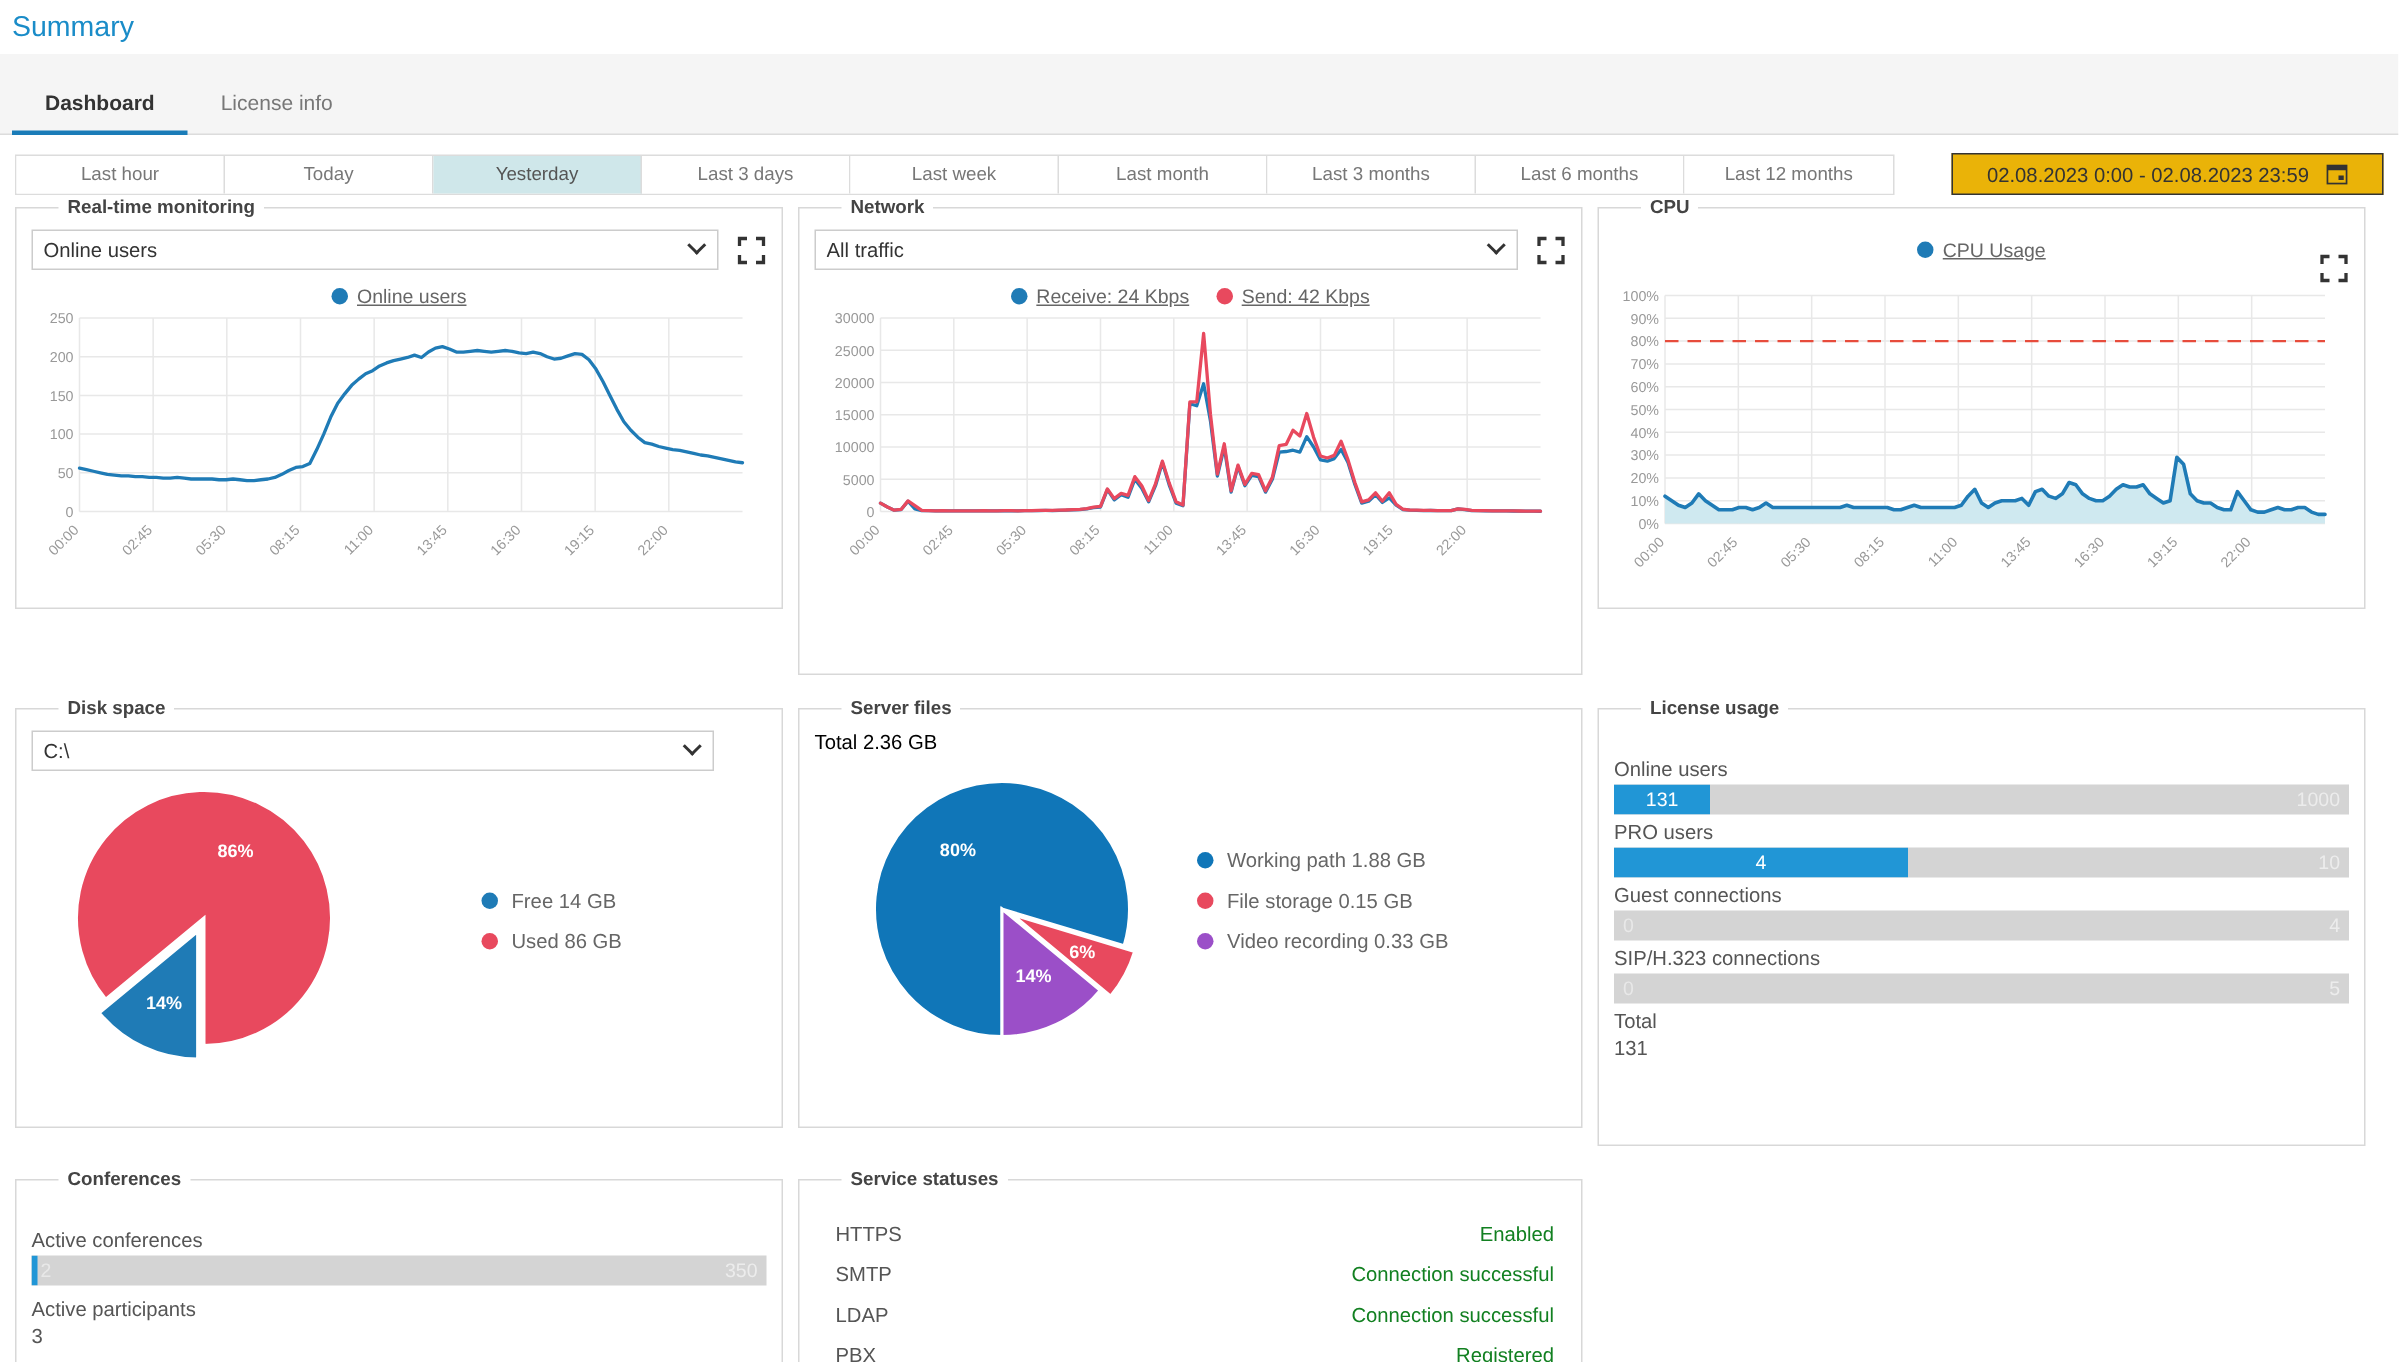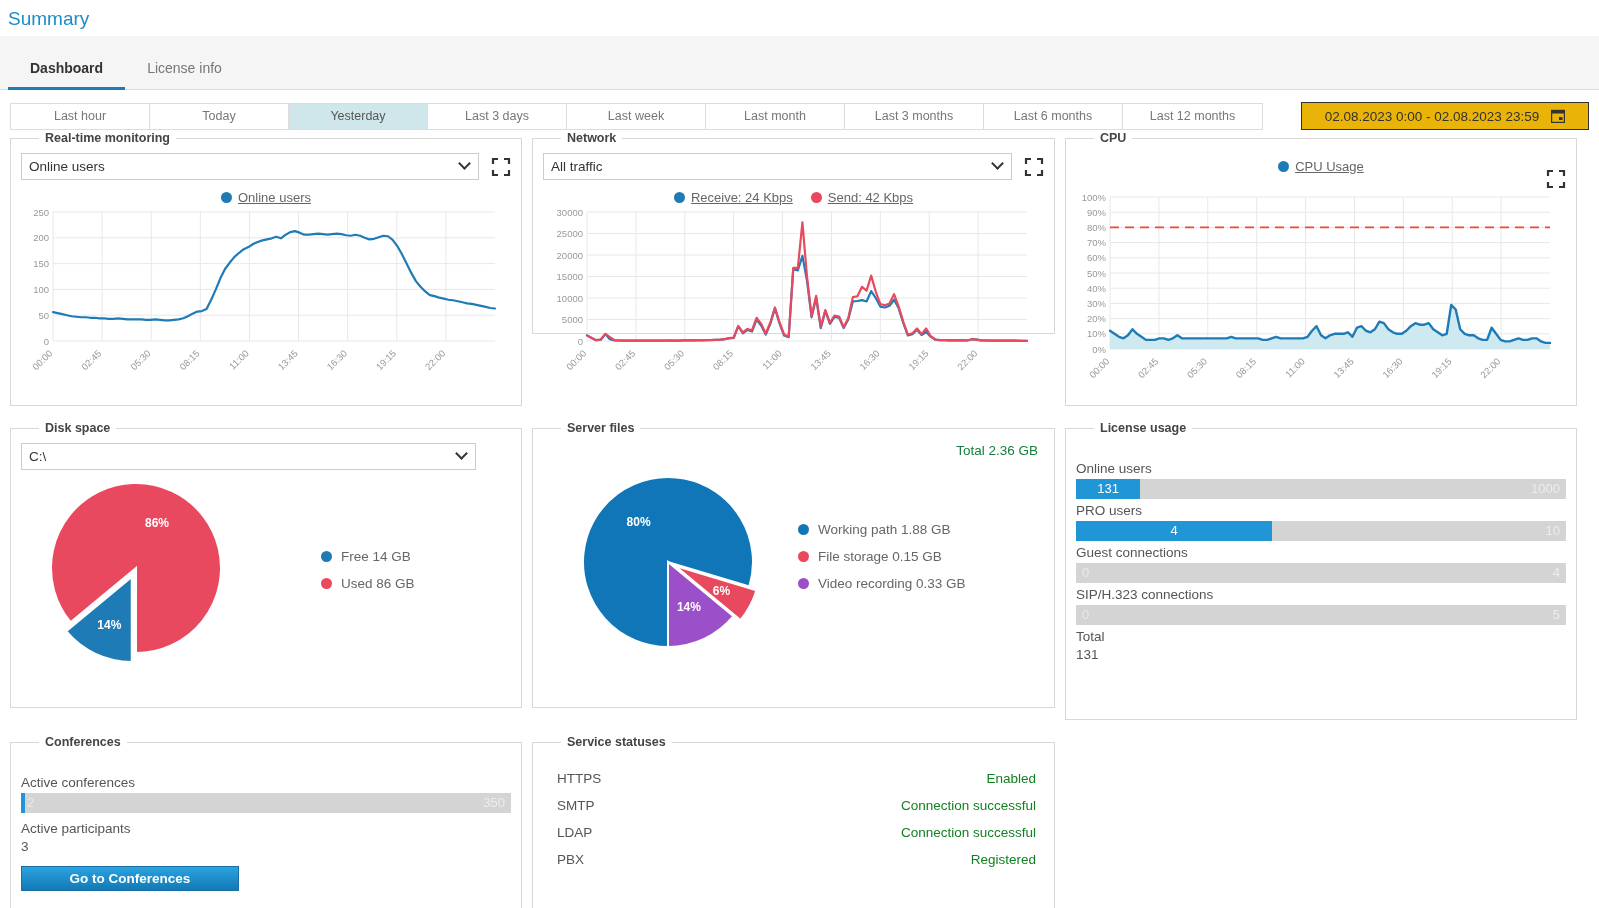--- a/index.html
+++ b/index.html
@@ -160,21 +160,21 @@
   .chartlegend .ent { display:flex; align-items:center; gap:6px;text-decoration:underline; }
   .dot { width:11px; height:11px; border-radius:50%; display:inline-block; }
 
   .chartbox { position:relative; }
   .chartbox svg { display:block; }
 
   
   .pierow { display:flex; align-items:center; }
   .pielegend { display:flex; flex-direction:column; gap:12px; font-size:13.5px; color:#666; }
   .pielegend .ent { display:flex; align-items:center; gap:9px; white-space:nowrap; }
-  .totaltext { text-align:right; font-size:13.5px; color:#15803d; padding-top:14px; padding-right:6px; }
+  .totaltext { text-align:left; font-size:13.5px; color:#000000; padding-top:14px; padding-right:6px; }
 
   
   .barblock { margin-top:4px; }
   .barlabel { font-size:13.5px; color:#555; margin-bottom:3px; }
   .bar {
     position:relative;
     height:20px;
     background:#d4d4d4;
     overflow:hidden;
   }
@@ -310,21 +310,21 @@
             <line x1="375.77777777777777" y1="6" x2="375.77777777777777" y2="135" stroke="#e8e8e8" stroke-width="1"></line>
             <text x="375.77777777777777" y="148" class="axis-label" transform="rotate(-45 375.77777777777777 148)" text-anchor="end">19:15</text>
             <line x1="424.8888888888889" y1="6" x2="424.8888888888889" y2="135" stroke="#e8e8e8" stroke-width="1"></line>
             <text x="424.8888888888889" y="148" class="axis-label" transform="rotate(-45 424.8888888888889 148)" text-anchor="end">22:00</text>
             <polyline points="32.00,106.10 36.65,107.14 41.31,108.17 45.96,109.20 50.61,110.23 55.26,110.75 59.92,111.26 64.57,111.26 69.22,111.78 73.87,111.78 78.53,112.30 83.18,112.30 87.83,112.81 92.48,112.81 97.14,112.30 101.79,112.81 106.44,113.33 111.09,113.33 115.75,113.33 120.40,113.33 125.05,113.84 129.71,113.84 134.36,113.33 139.01,113.84 143.66,114.36 148.32,114.36 152.97,113.84 157.62,113.33 162.27,112.30 166.93,110.23 171.58,107.65 176.23,105.59 180.88,105.07 185.54,103.01 190.19,93.72 194.84,83.40 199.49,72.05 204.15,62.76 208.80,56.57 213.45,50.89 218.11,46.76 222.76,43.15 227.41,41.09 232.06,37.99 236.72,35.93 241.37,34.38 246.02,33.35 250.67,32.32 255.33,30.77 259.98,32.32 264.63,28.70 269.28,26.12 273.94,25.09 278.59,26.64 283.24,28.70 287.89,28.70 292.55,28.19 297.20,27.67 301.85,28.19 306.51,28.70 311.16,28.19 315.81,27.67 320.46,28.19 325.12,29.22 329.77,29.74 334.42,28.70 339.07,29.74 343.73,31.80 348.38,33.35 353.03,32.83 357.68,31.28 362.34,29.74 366.99,30.25 371.64,33.86 376.29,40.06 380.95,48.31 385.60,57.60 390.25,66.89 394.91,75.14 399.56,80.82 404.21,85.46 408.86,89.08 413.52,90.11 418.17,91.66 422.82,92.69 427.47,93.72 432.13,94.24 436.78,95.27 441.43,96.30 446.08,97.33 450.74,97.85 455.39,98.88 460.04,99.91 464.69,100.94 469.35,101.98 474.00,102.49" fill="none" stroke="#1f7bb6" stroke-width="2.2" stroke-linejoin="round" stroke-linecap="round"></polyline>
           </svg>
     </div>
   </div>
 
   
-  <div class="fieldset" style="height:196px">
+  <div class="fieldset" style="height:312px">
     <div class="legend">Network</div>
     <div class="toprow">
       <div class="selwrap">
         <select class="styled">
           <option>All traffic</option>
         </select>
         <span class="chev"></span>
       </div>
       <span class="expand-btn">
         <svg width="20" height="20" viewBox="0 0 20 20">

